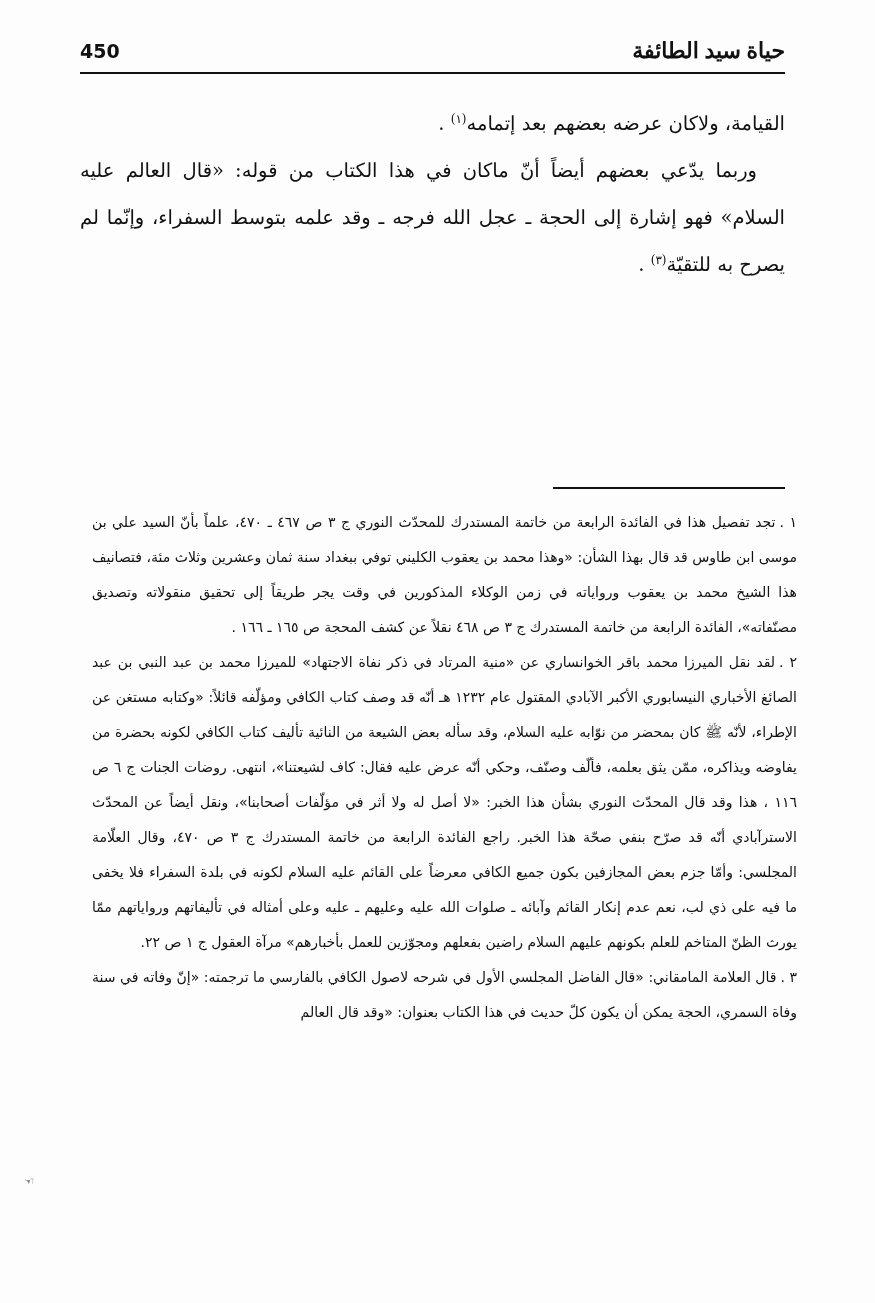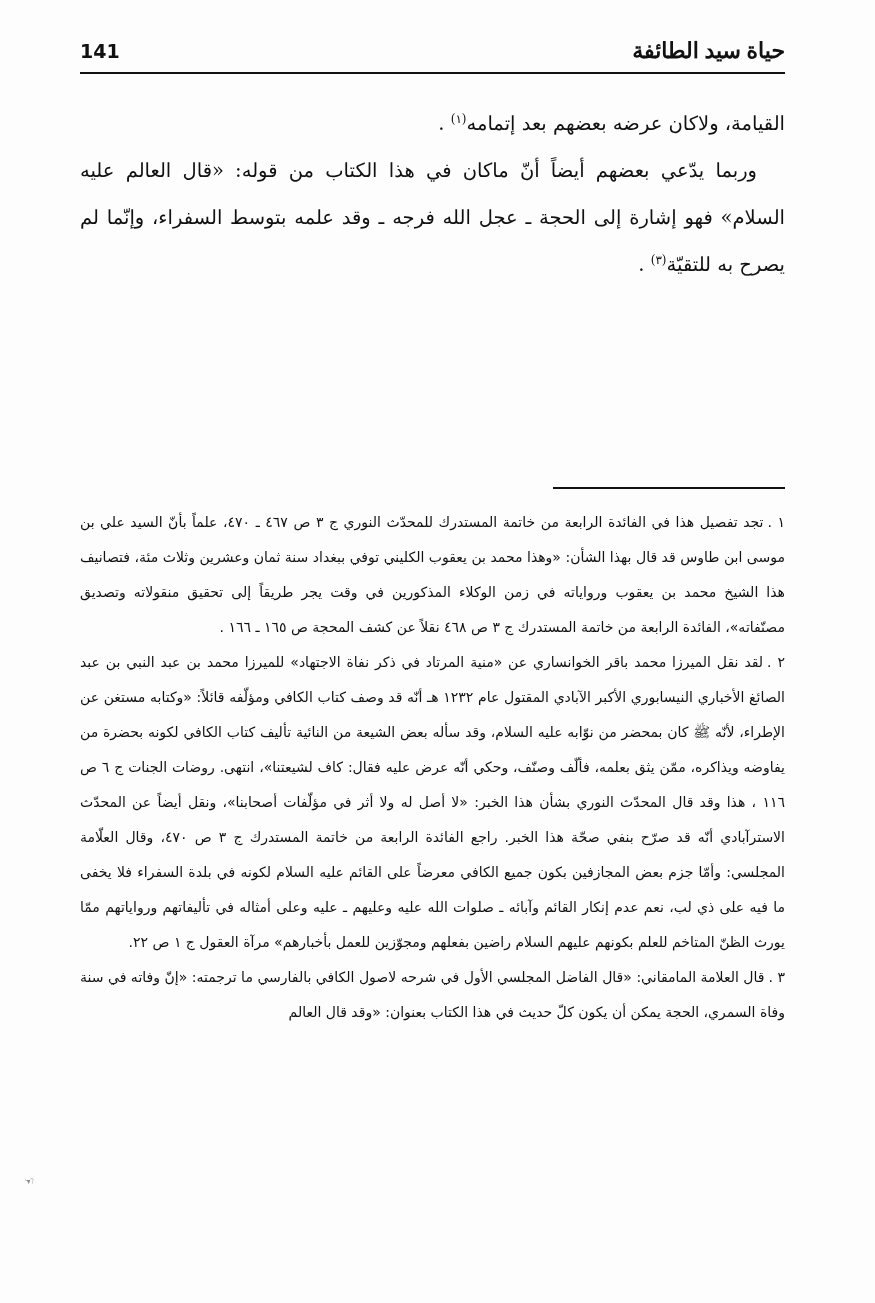--- a/index.html
+++ b/index.html
@@ -76,21 +76,21 @@
     position: absolute;
     top: 487px;
     right: 0;
     width: 232px;
     height: 1.5px;
     background: #111;
   }
   .footnotes {
     position: absolute;
     top: 505px;
-    left: 0;
+    left: 12px;
     width: 705px;
     font-family: "DejaVu Sans", sans-serif;
     font-size: 14px;
     line-height: 35px;
   }
   .footnote {
     margin: 0;
     text-align: justify;
     text-align-last: right;
   }
@@ -107,21 +107,21 @@
     line-height: 10px;
   }
 </style>
 </head>
 <body>
 
 <div class="page">
 
   <div class="header">
     <span class="running-title">حياة سيد الطائفة</span>
-    <span class="page-number">141</span>
+    <span class="page-number">450</span>
   </div>
   <div class="header-rule"></div>
 
   <div class="body-text">
     <p><span>القيامة، ولاكان عرضه بعضهم بعد إتمامه</span><sup>(١)</sup><span> .</span></p>
     <p class="indent"><span>وربما يدّعي بعضهم أيضاً أنّ ماكان في هذا الكتاب من قوله: «قال العالم عليه السلام» فهو إشارة إلى الحجة ـ عجل الله فرجه ـ وقد علمه بتوسط السفراء، وإنّما لم يصرح به للتقيّة</span><sup>(٣)</sup><span> .</span></p>
   </div>
 
   <div class="footnote-rule"></div>
 

